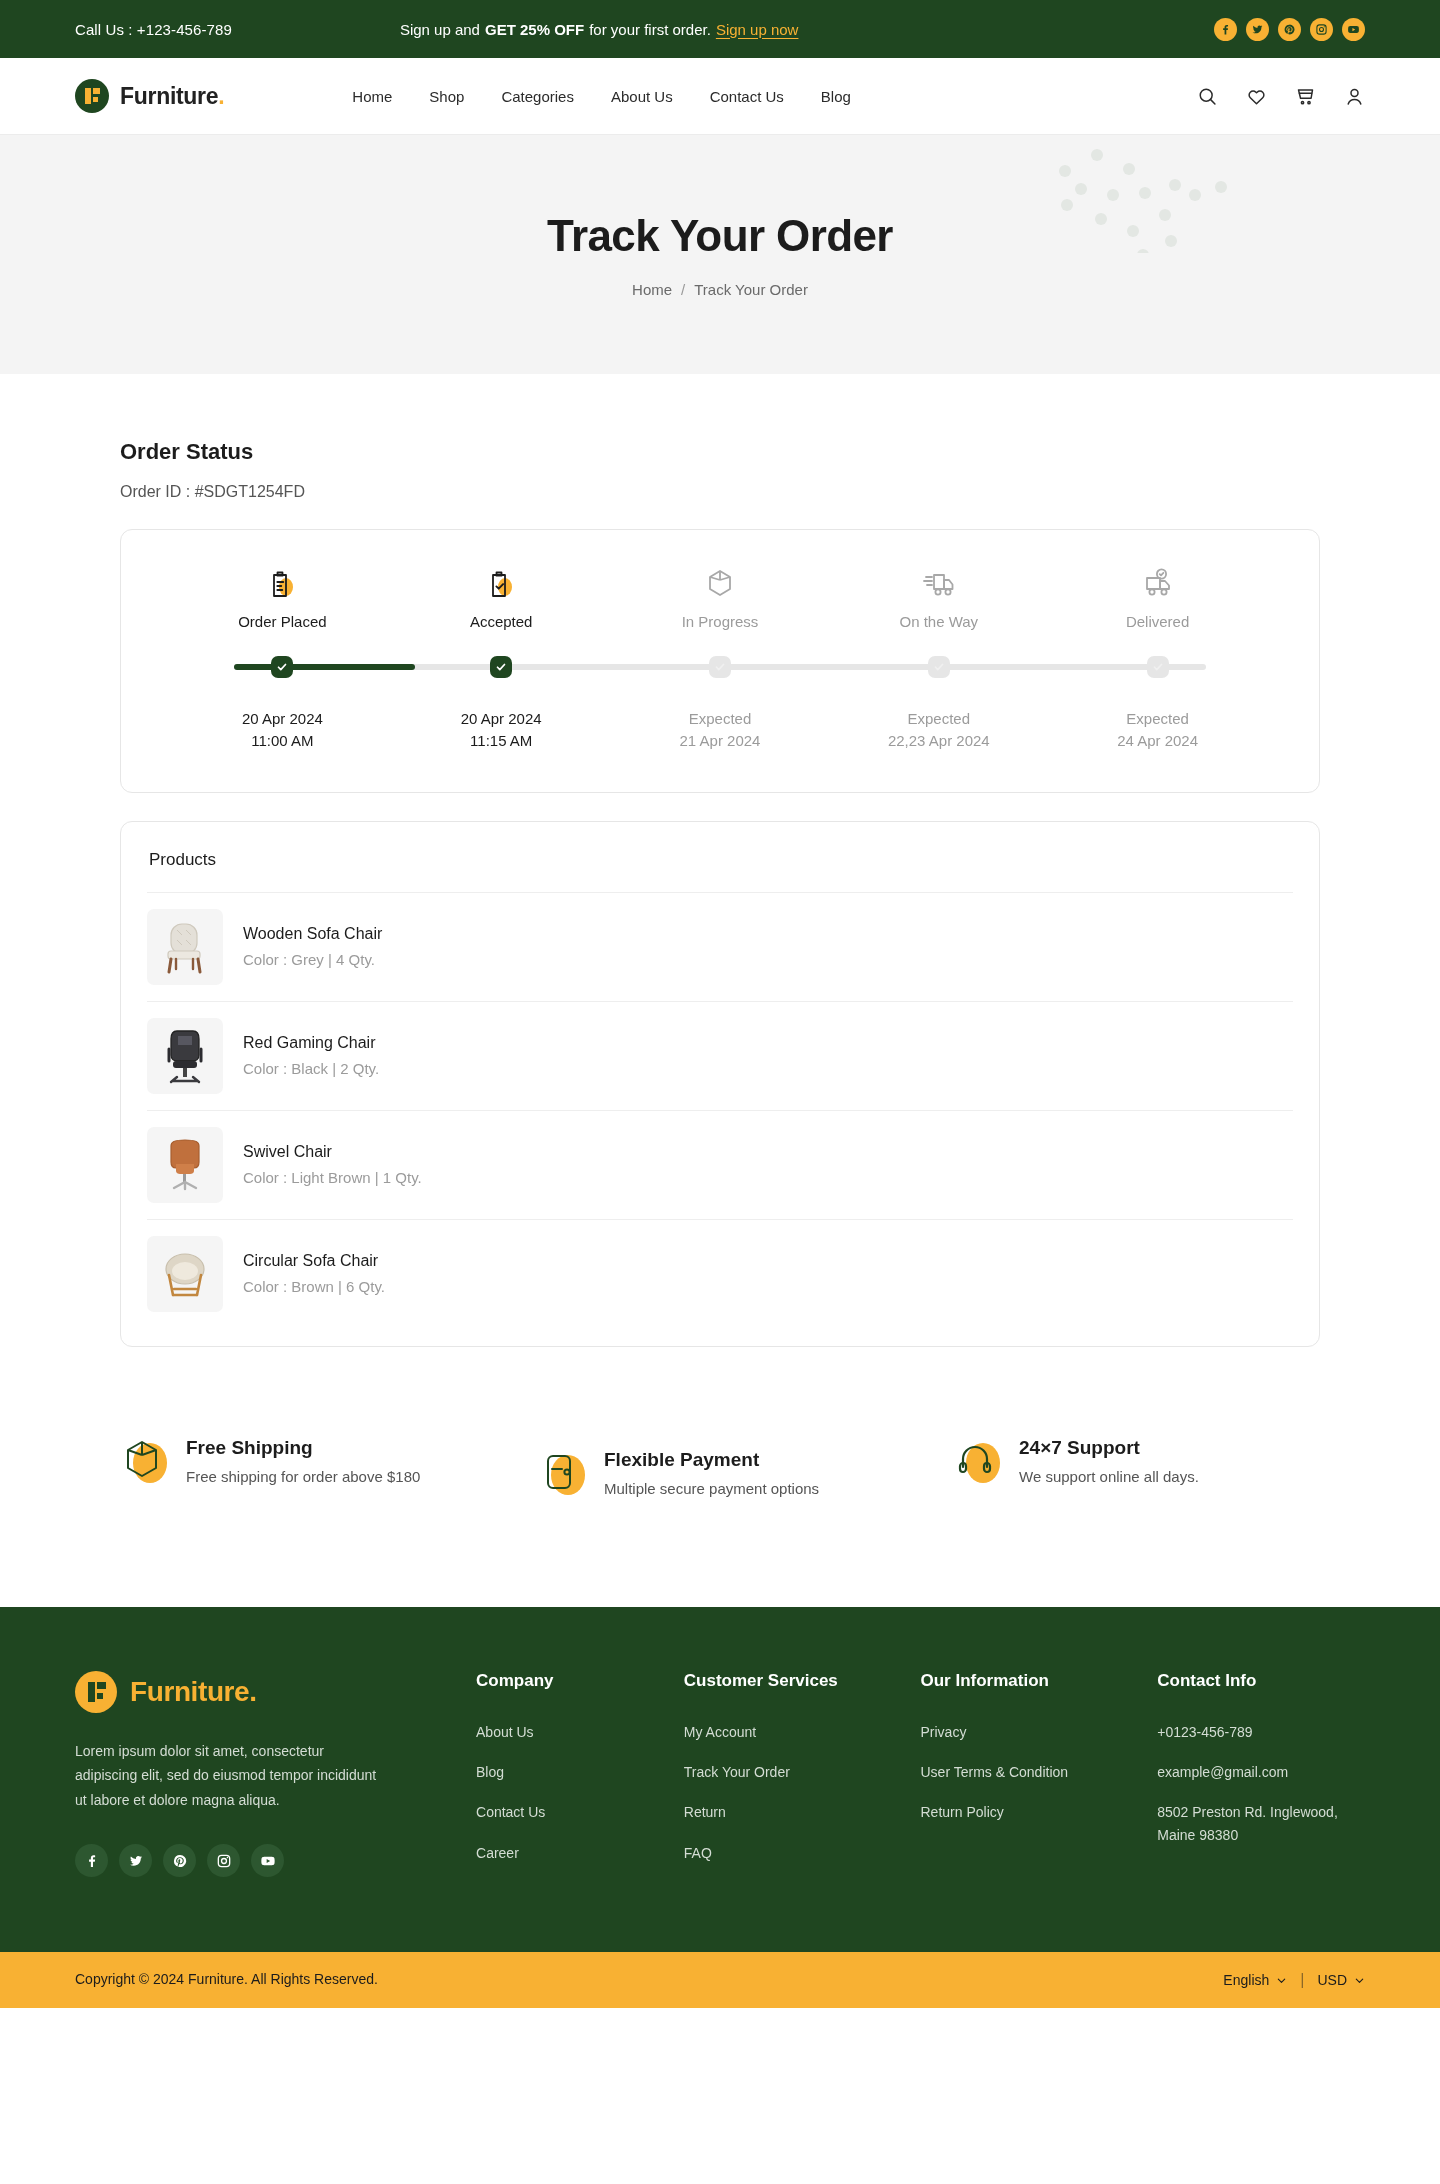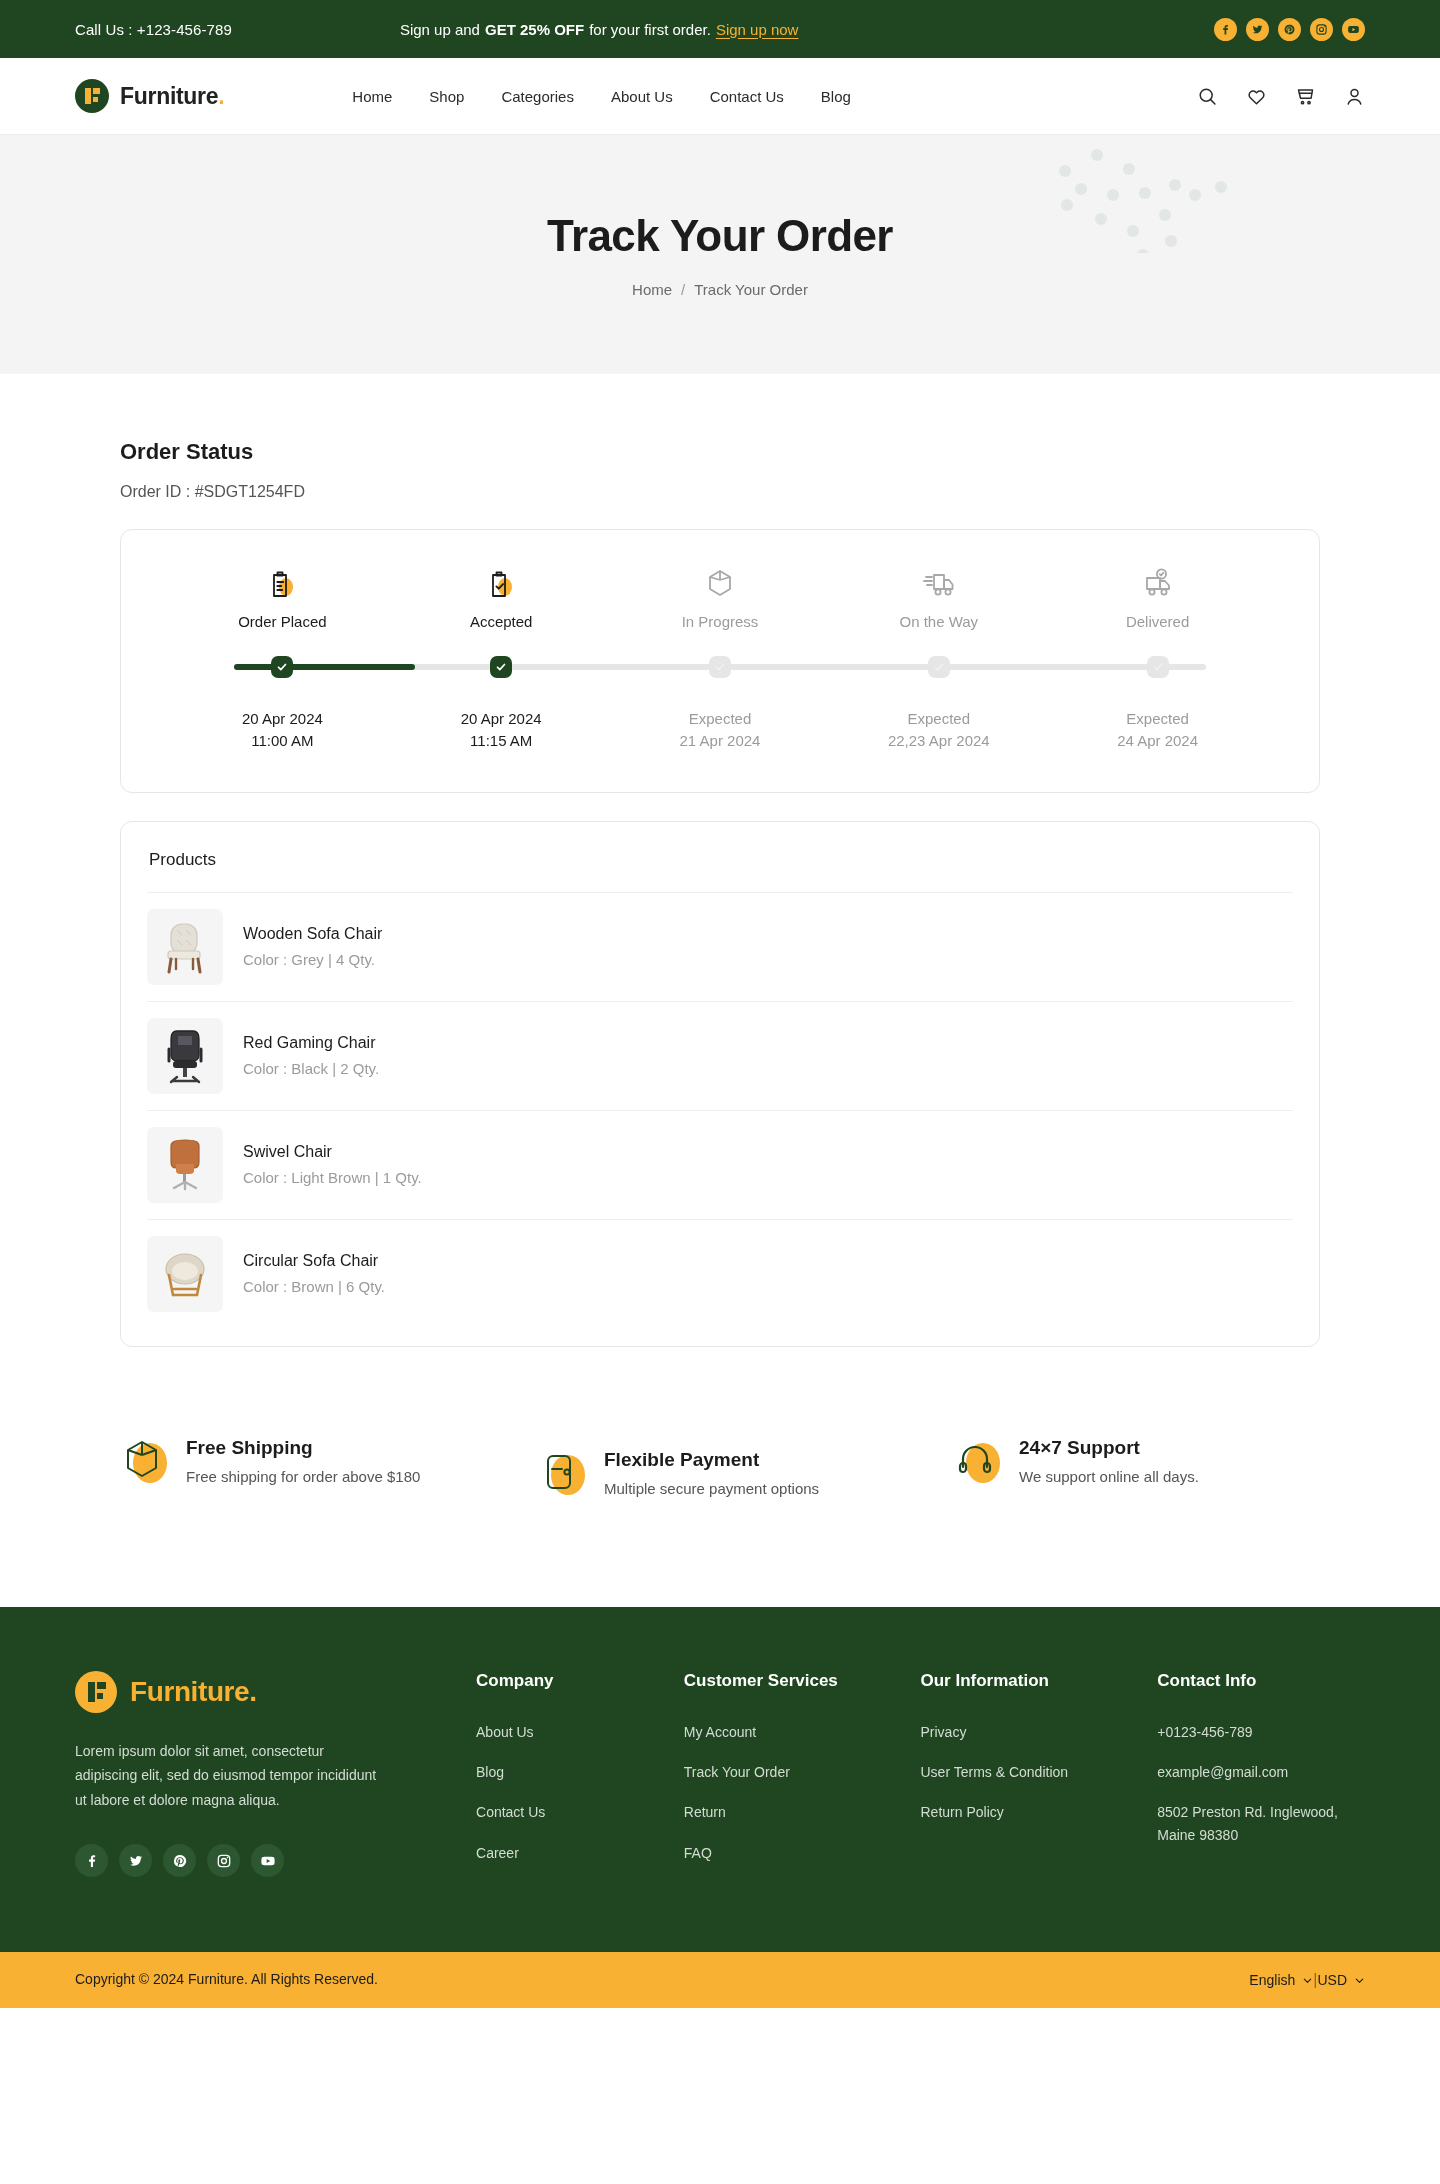--- a/index.html
+++ b/index.html
@@ -188,21 +188,21 @@
   .f-col a, .f-col .ftxt {
     color: #d4ddd4; font-size: 14px; text-decoration: none; cursor: pointer; line-height: 1.6;
   }
   .f-col .ftxt { cursor: default; display: block; }
 
   .copybar {
     background: #f8b133; height: 56px; display: flex; align-items: center;
   }
   .copybar .wrap { display: flex; align-items: flex-start; width: 1290px; }
   .copy-txt { font-size: 14px; color: #1c1c1c; }
-  .copy-right { margin-left: auto; display: flex; align-items: center; }
+  .copy-right { margin-left: auto; display: flex; align-items: center; gap: 13px; }
   .sel { display: flex; align-items: center; gap: 7px; font-size: 14px; color: #1c1c1c; cursor: pointer; }
   .divider { color: #1c1c1c; opacity: .5; }
 </style>
 </head>
 <body>
 
 <div class="topbar">
   <div class="wrap">
     <div class="topbar-call">
       <span>Call Us :</span>

